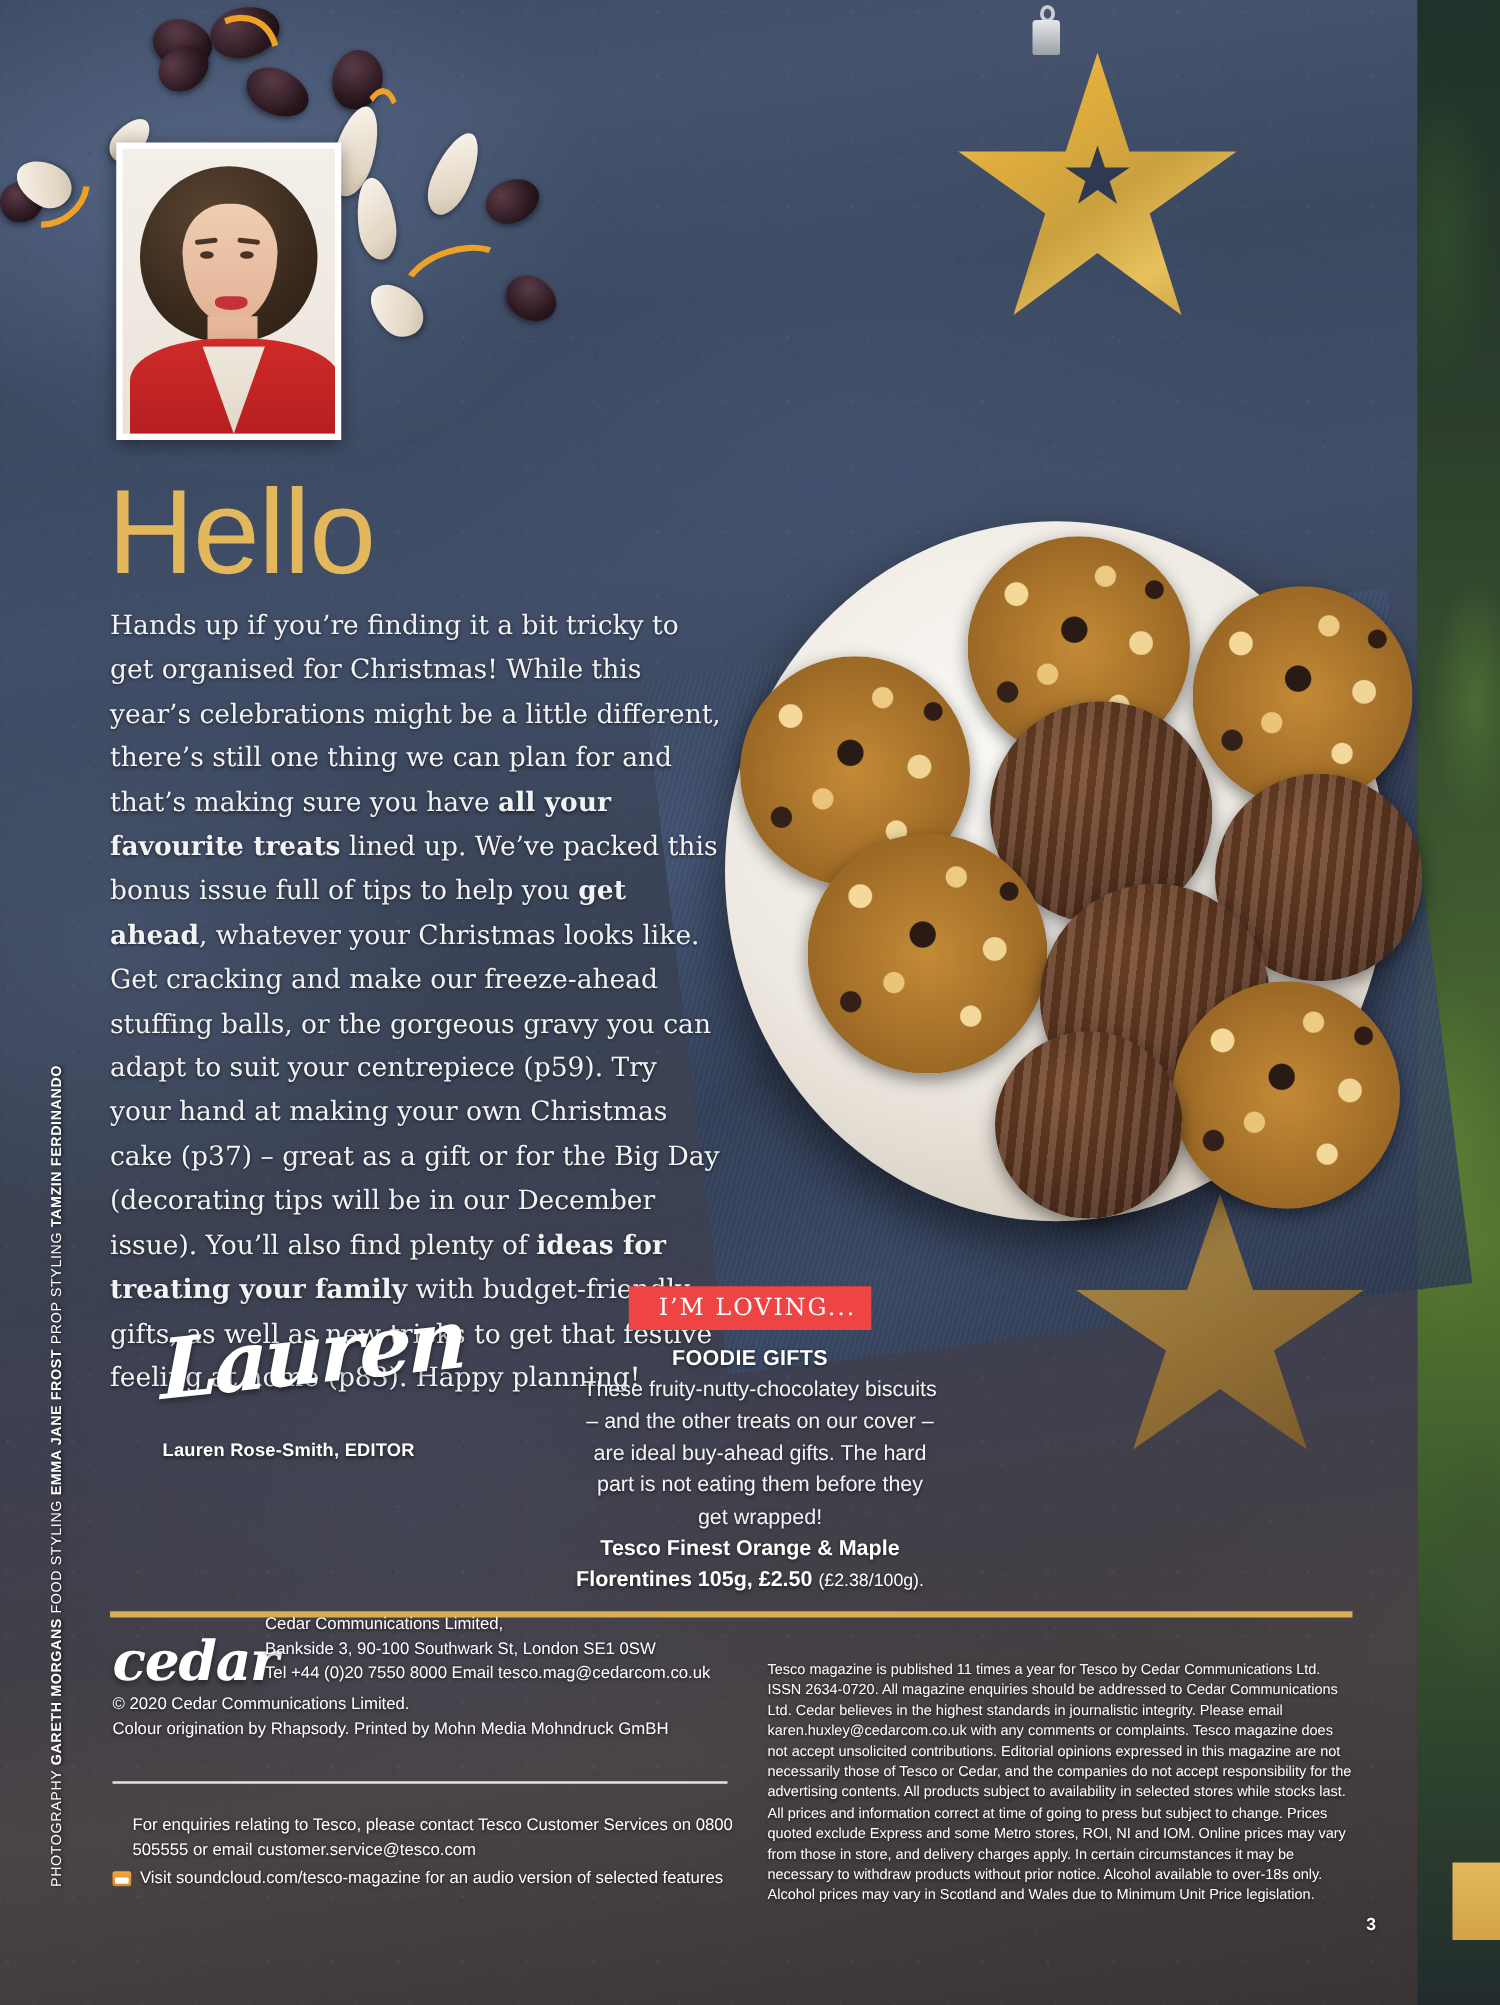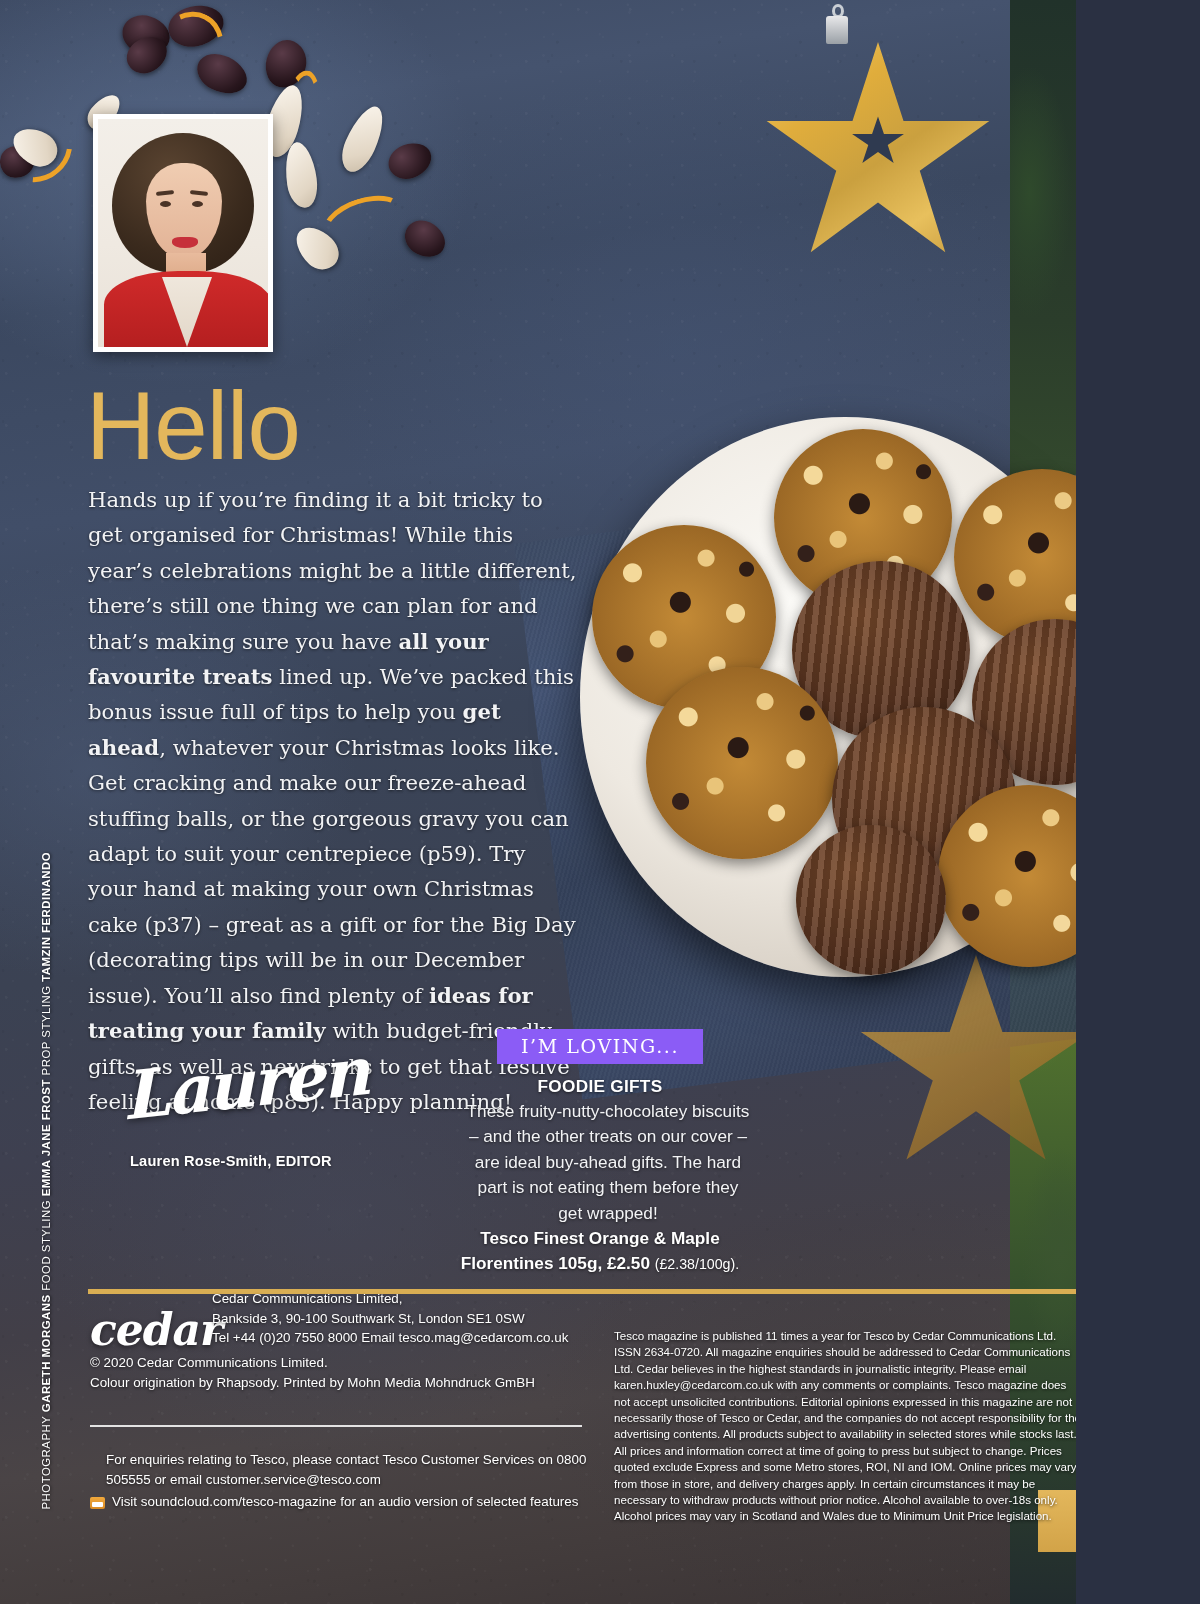--- a/index.html
+++ b/index.html
@@ -4,21 +4,21 @@
 <style>
   * { box-sizing: border-box; margin: 0; padding: 0; }
   html, body {
     width: 1200px; height: 1604px;
     background: #2a3042;
     font-family: "Liberation Sans", sans-serif;
     overflow: hidden;
   }
   #page {
     position: relative;
-    width: 1076px; height: 1604px;
+    width: 1200px; height: 1604px;
     overflow: hidden;
   }
 
   
   .edge-strip {
     position: absolute; top: 0; right: 0; width: 66px; height: 1604px;
     background:
       radial-gradient(ellipse 60px 180px at 30% 12%, #2f4a2c 0%, rgba(47,74,44,0) 70%),
       radial-gradient(ellipse 50px 140px at 70% 35%, #4a6b33 0%, rgba(74,107,51,0) 70%),
       radial-gradient(ellipse 70px 200px at 40% 58%, #587c36 0%, rgba(88,124,54,0) 72%),
@@ -229,24 +229,24 @@
     text-shadow: 0 1px 3px rgba(0,0,0,.65);
   }
 
   
   .loving {
     position: absolute; left: 450px; top: 1029px; width: 300px;
     text-align: center;
   }
   .loving-tag {
     display: inline-block;
-    background: #8b5cf6; color: #ffffff;
+    background: #ef4444; color: #ffffff;
     font-family: "DejaVu Serif", serif;
     font-size: 19px; letter-spacing: 1.6px;
-    padding: 6px 24px 7px 24px;
+    padding: 6px 12px 7px 24px;
   }
   .loving-title {
     margin-top: 12px;
     font-size: 17.2px; font-weight: 700; color: #ffffff; letter-spacing: .3px;
     text-shadow: 0 1px 3px rgba(0,0,0,.6);
   }
   .loving-body {
     margin-top: 2px;
     font-size: 17.2px; line-height: 25.4px; color: #f3f4f6;
     text-shadow: 0 1px 3px rgba(0,0,0,.6);

